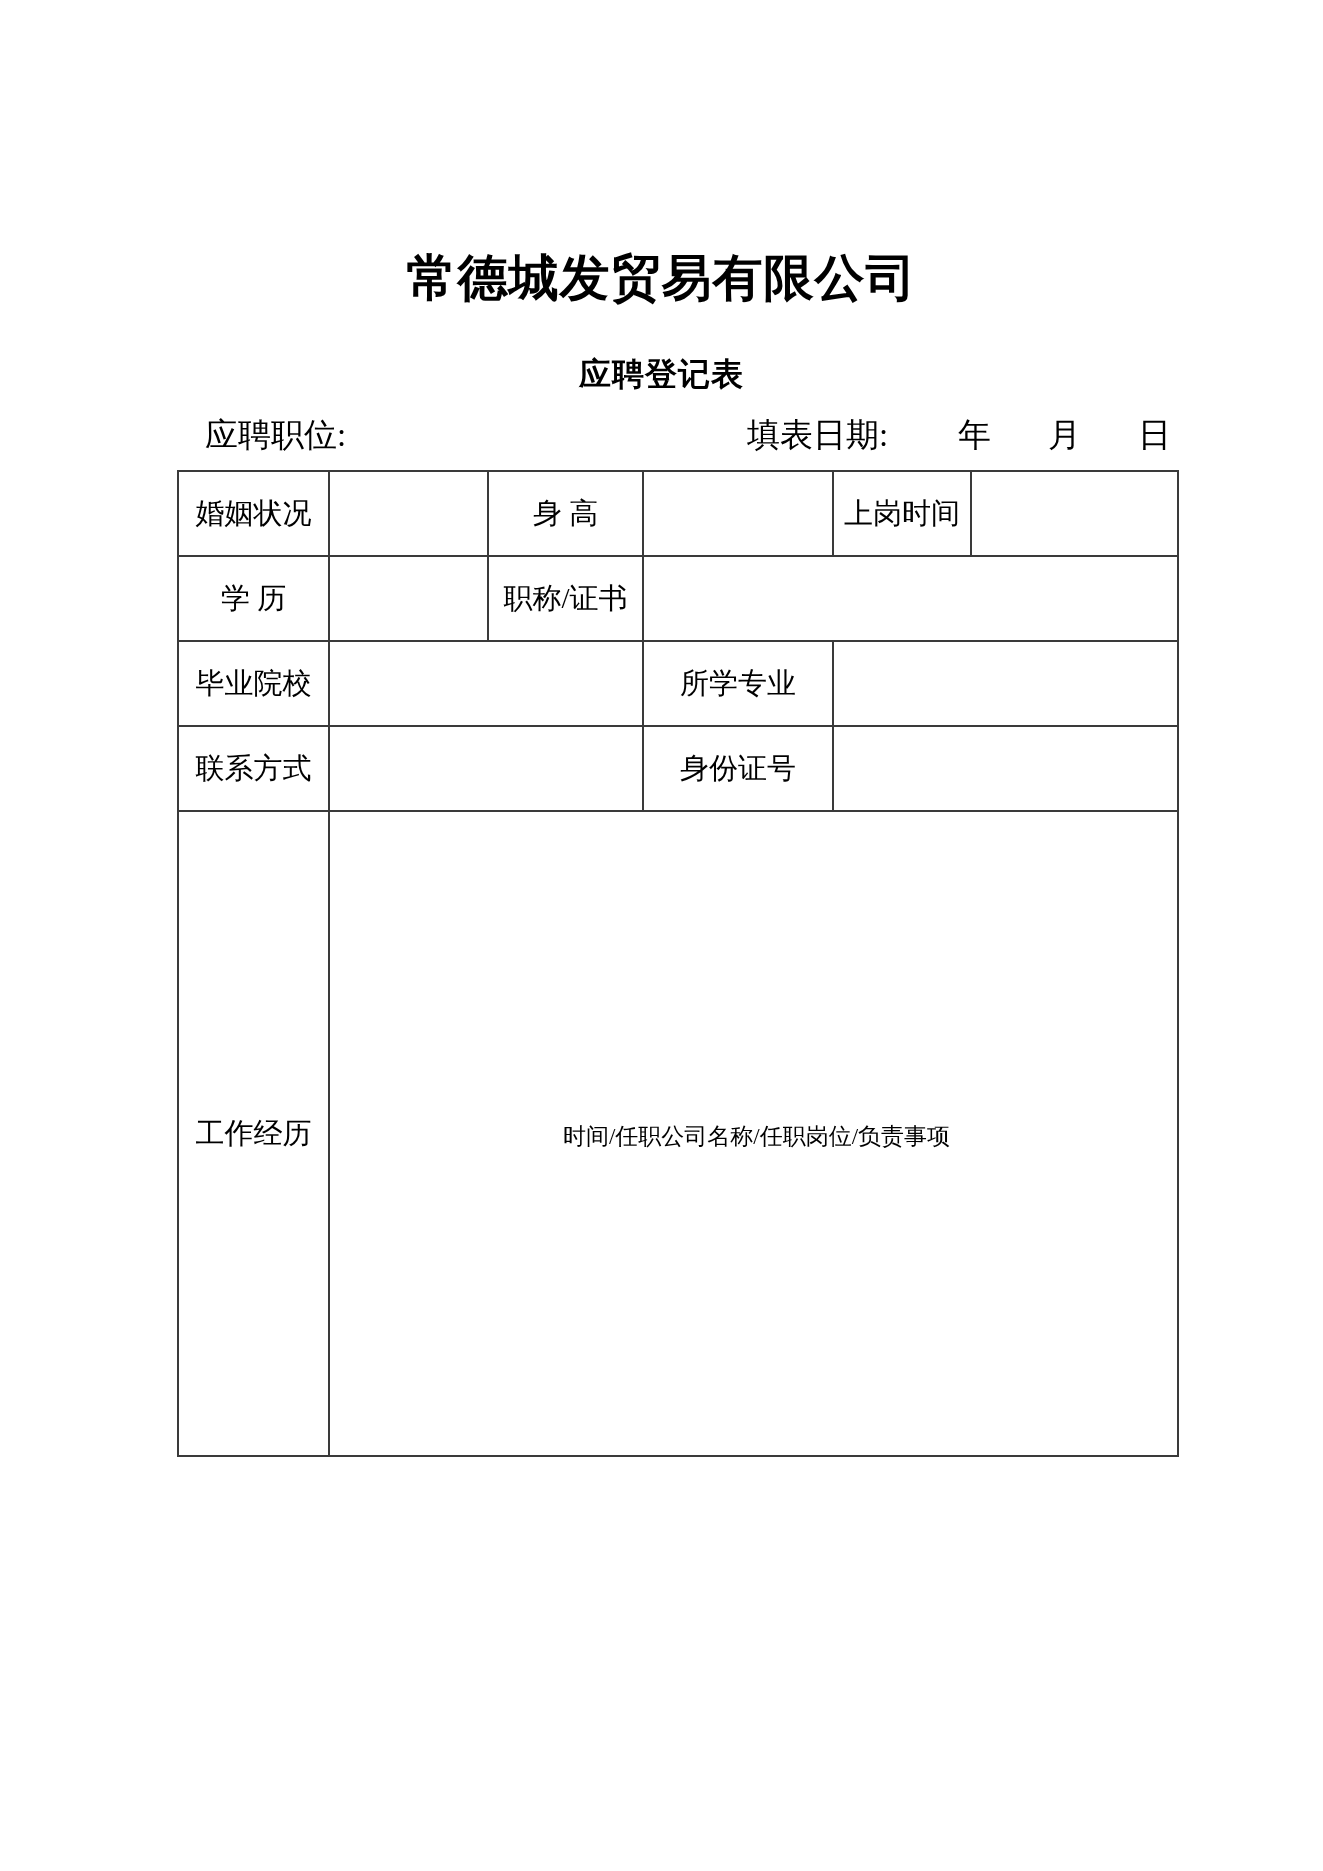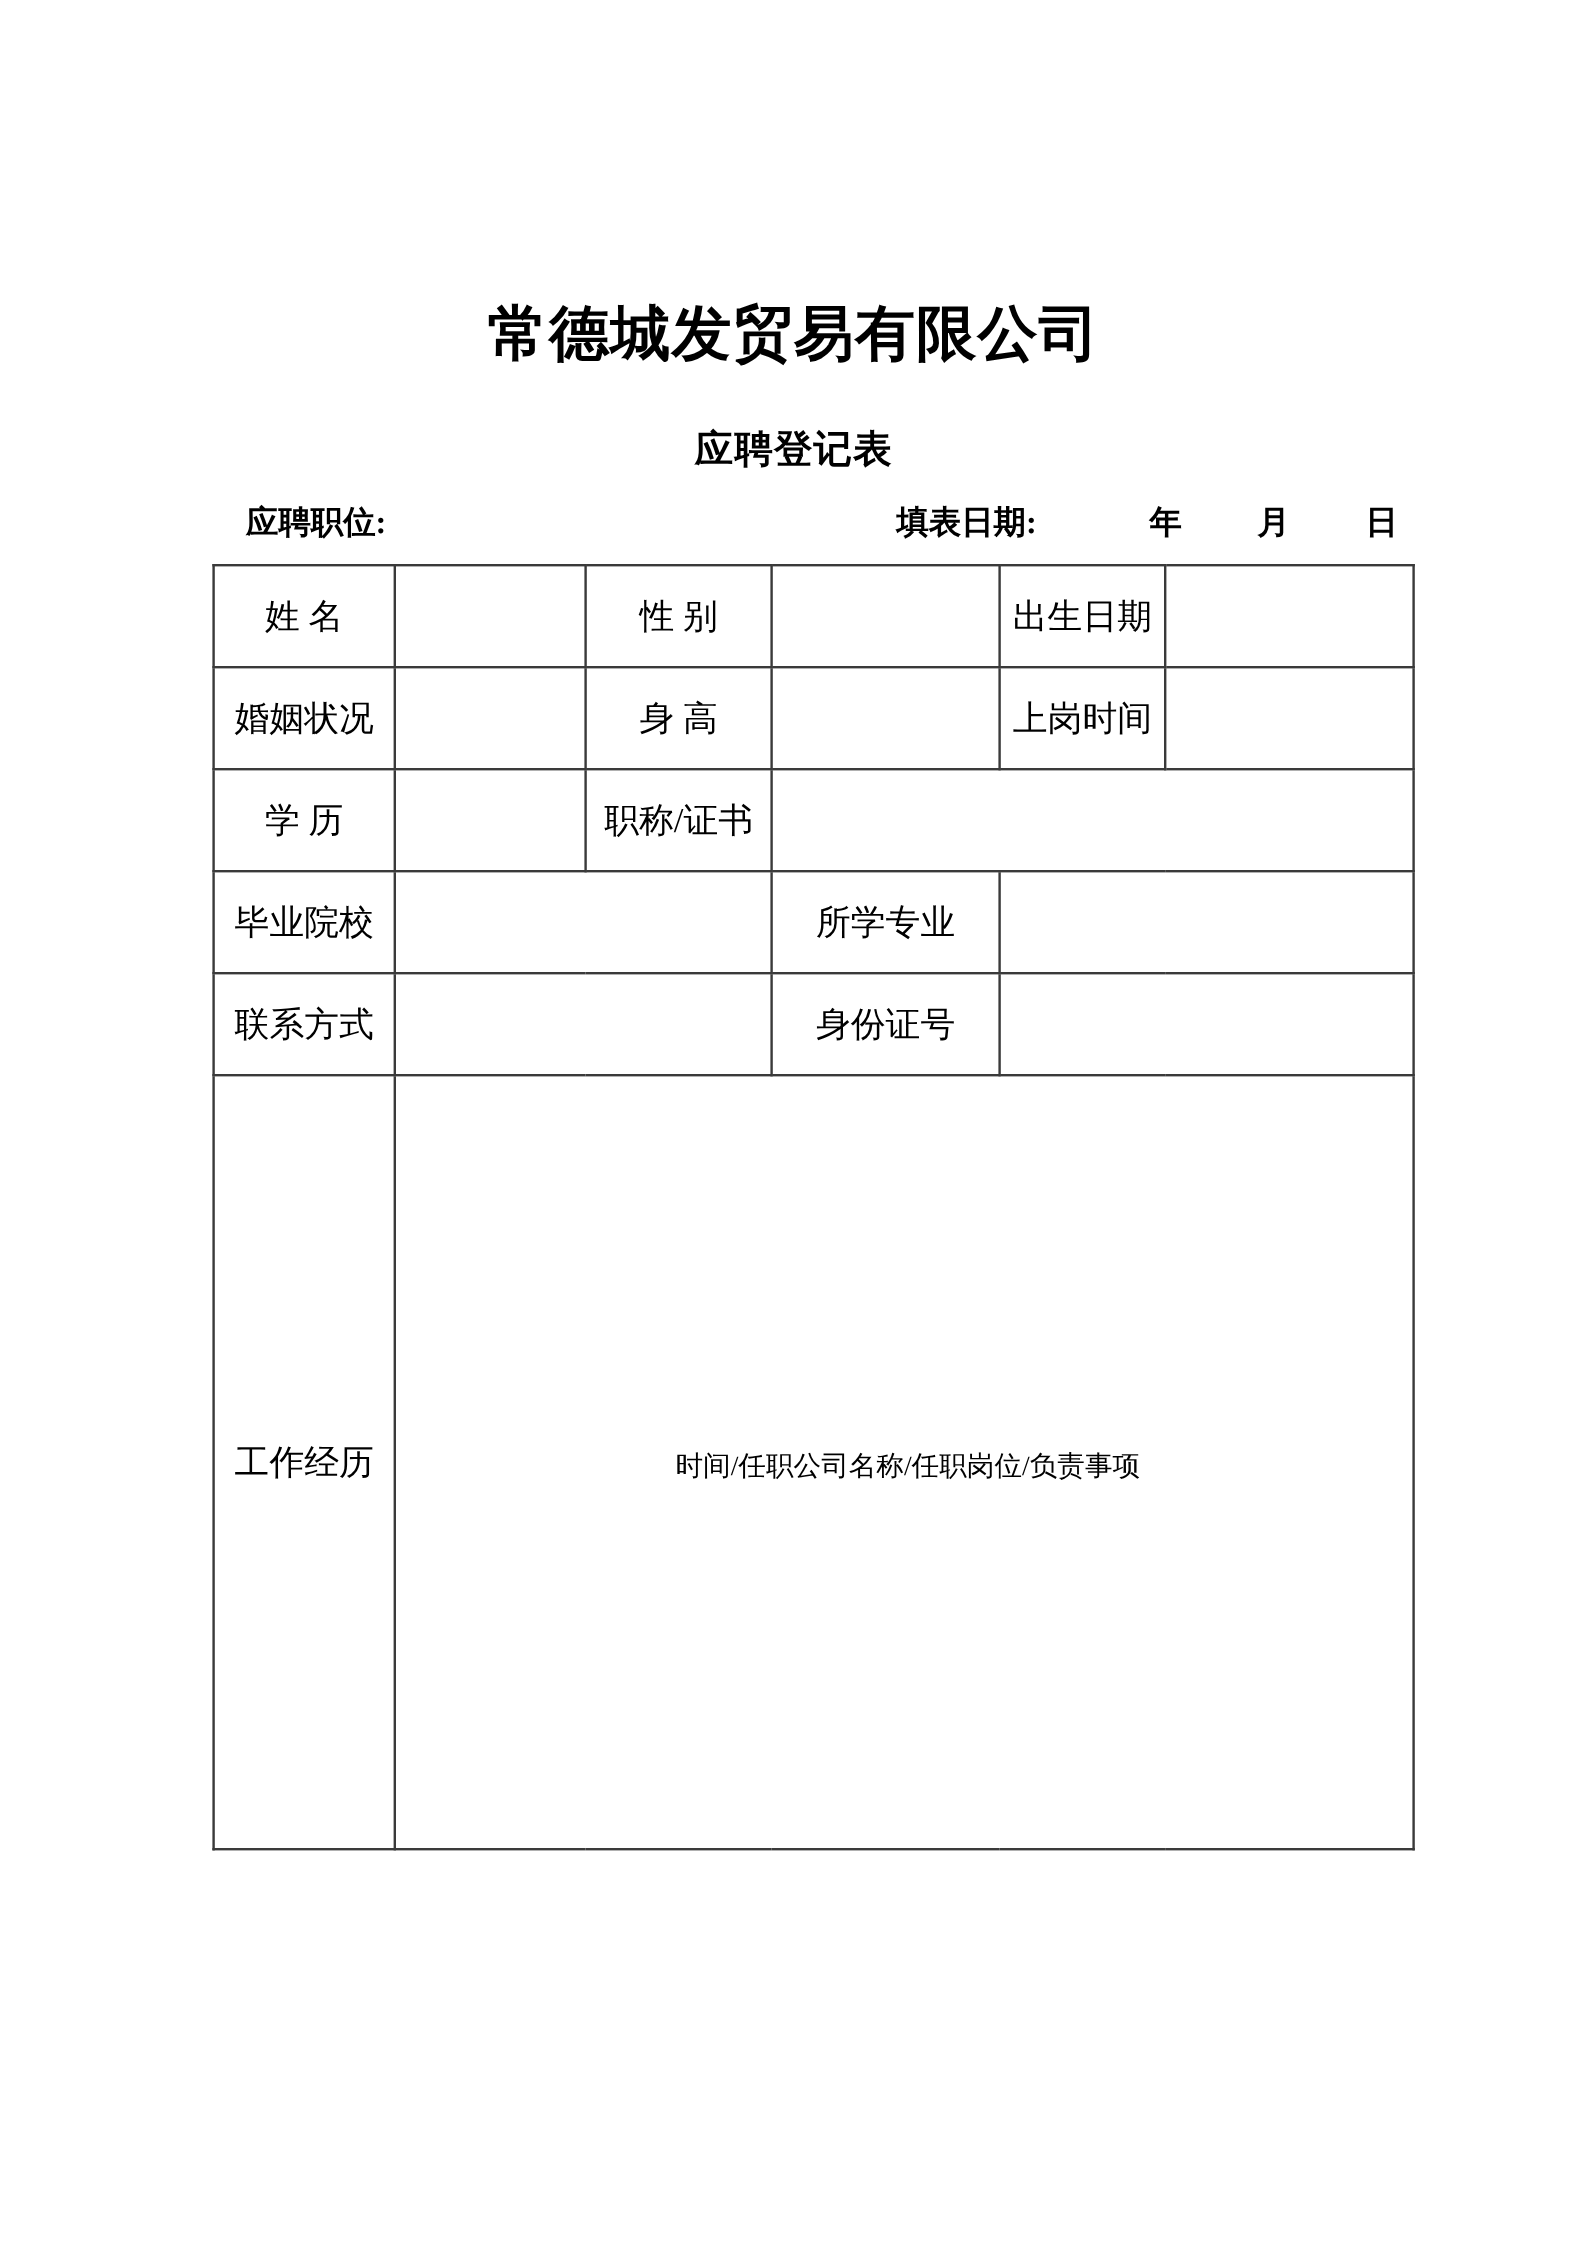--- a/index.html
+++ b/index.html
@@ -32,22 +32,22 @@
     font-size: 32px;
     font-weight: bold;
     line-height: 72px;
     letter-spacing: 1px;
   }
   .meta {
     position: absolute;
     top: 414px; left: 0;
     width: 100%;
     height: 42px;
-    font-size: 27px;
-    font-weight: bold;
+    font-size: 33px;
+    font-weight: normal;
     line-height: 42px;
   }
   .meta span { position: absolute; top: 0; white-space: nowrap; }
   .m-pos      { left: 205px; }
   .m-posblank { left: 345px; width: 260px; height: 40px; }
   .m-date     { left: 747px; }
   .m-yv       { left: 898px; width: 55px; height: 40px; }
   .m-year     { left: 958px; }
   .m-mv       { left: 992px; width: 50px; height: 40px; }
   .m-month    { left: 1048px; }
@@ -106,28 +106,20 @@
     <colgroup>
       <col style="width:151px">
       <col style="width:159px">
       <col style="width:155px">
       <col style="width:190px">
       <col style="width:138px">
       <col style="width:207px">
     </colgroup>
     <tbody>
       <tr class="r">
-        <td>姓 名</td>
-        <td></td>
-        <td>性 别</td>
-        <td></td>
-        <td>出生日期</td>
-        <td></td>
-      </tr>
-      <tr class="r">
         <td>婚姻状况</td>
         <td></td>
         <td>身 高</td>
         <td></td>
         <td>上岗时间</td>
         <td></td>
       </tr>
       <tr class="r">
         <td>学 历</td>
         <td></td>

